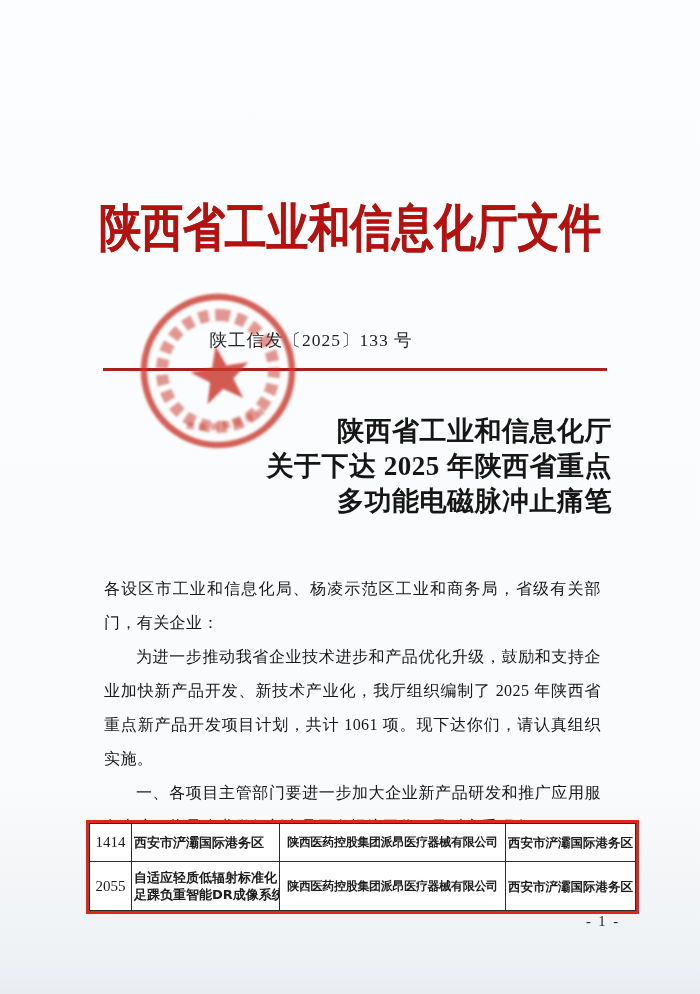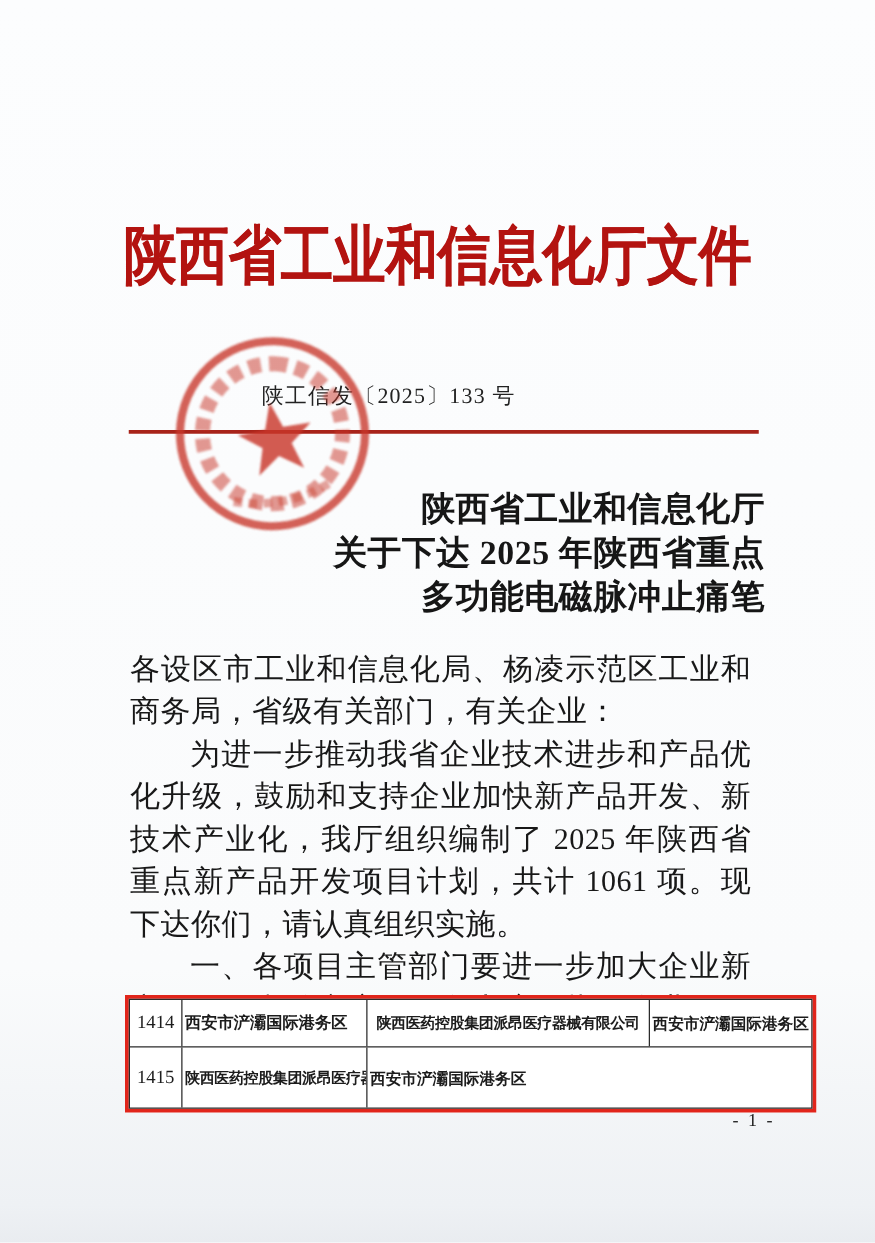--- a/index.html
+++ b/index.html
@@ -2,21 +2,21 @@
 <html><head>
 <meta charset="utf-8">
 <style>
   * { margin:0; padding:0; box-sizing:border-box; }
   html,body { width:700px; height:994px; }
   body {
     font-family:"Liberation Serif","DejaVu Serif",serif;
     background:linear-gradient(180deg,#fcfdfe 0%,#fafbfc 78%,#eef1f4 97%,#e9ecf0 100%);
     position:relative; overflow:hidden; color:#1c1c1c;
   }
-  .paper { position:absolute; inset:0; }
+  .paper { position:absolute; inset:0;margin-top:24px; }
 
   
   .letterhead {
     position:absolute; top:176px; left:0; width:700px; height:56px;
     text-align:center; font-size:41px; font-weight:bold; color:#b31310;
     line-height:56px; transform:scale(1.02,1.24); transform-origin:center;
     text-shadow:0.5px 0 0 #b31310;
   }
 
   
@@ -37,29 +37,29 @@
 
   
   .notice-title {
     position:absolute; top:390px; left:88px; width:524px; text-align:right;
     font-size:27px; font-weight:bold; line-height:35px; color:#161616;
     letter-spacing:0.5px;
   }
 
   
   .body-text {
-    position:absolute; top:519px; left:104px; width:497px;
-    font-size:24px; line-height:34px; text-align:justify;
+    position:absolute; top:548px; left:104px; width:497px;
+    font-size:16px; line-height:34px; text-align:justify;
     letter-spacing:0.4px; color:#181818;
   }
   .body-text p.indent { text-indent:2em; }
 
   
   .hl-table {
-    position:absolute; left:100px; top:796px; width:553px;
+    position:absolute; left:86px; top:796px; width:553px;
     border:3px solid #e1251b; background:#fff;
   }
   .tbl-grid { border:1.5px solid #2b2b2b; }
   .tbl-row { display:grid; grid-template-columns:42px 148px 226px 1fr; }
   .tbl-row.r1 { height:38px; border-bottom:1.5px solid #2b2b2b; }
   .tbl-row.r2 { height:48px; }
   .cell {
     display:flex; flex-direction:column; justify-content:center;
     border-right:1.5px solid #2b2b2b; padding:1px 2px; overflow:hidden;
   }
@@ -123,21 +123,25 @@
       <div class="tbl-row r1">
         <div class="cell num">1414</div>
         <div class="cell bold">
           <span class="pline">西安市浐灞国际港务区</span>
         </div>
         <div class="cell bold company">陕西医药控股集团派昂医疗器械有限公司</div>
         <div class="cell bold district">西安市浐灞国际港务区</div>
       </div>
 
       <div class="tbl-row r2">
-        <div class="cell num">1415</div>
+        <div class="cell num">2055</div>
+        <div class="cell bold">
+          <span class="pline">自适应轻质低辐射标准化</span>
+          <span class="pline">足踝负重智能DR成像系统</span>
+        </div>
         <div class="cell bold company">陕西医药控股集团派昂医疗器械有限公司</div>
         <div class="cell bold district">西安市浐灞国际港务区</div>
       </div>
 
     </div>
   </div>
 
   <div class="page-number">- 1 -</div>
 
 </div>

